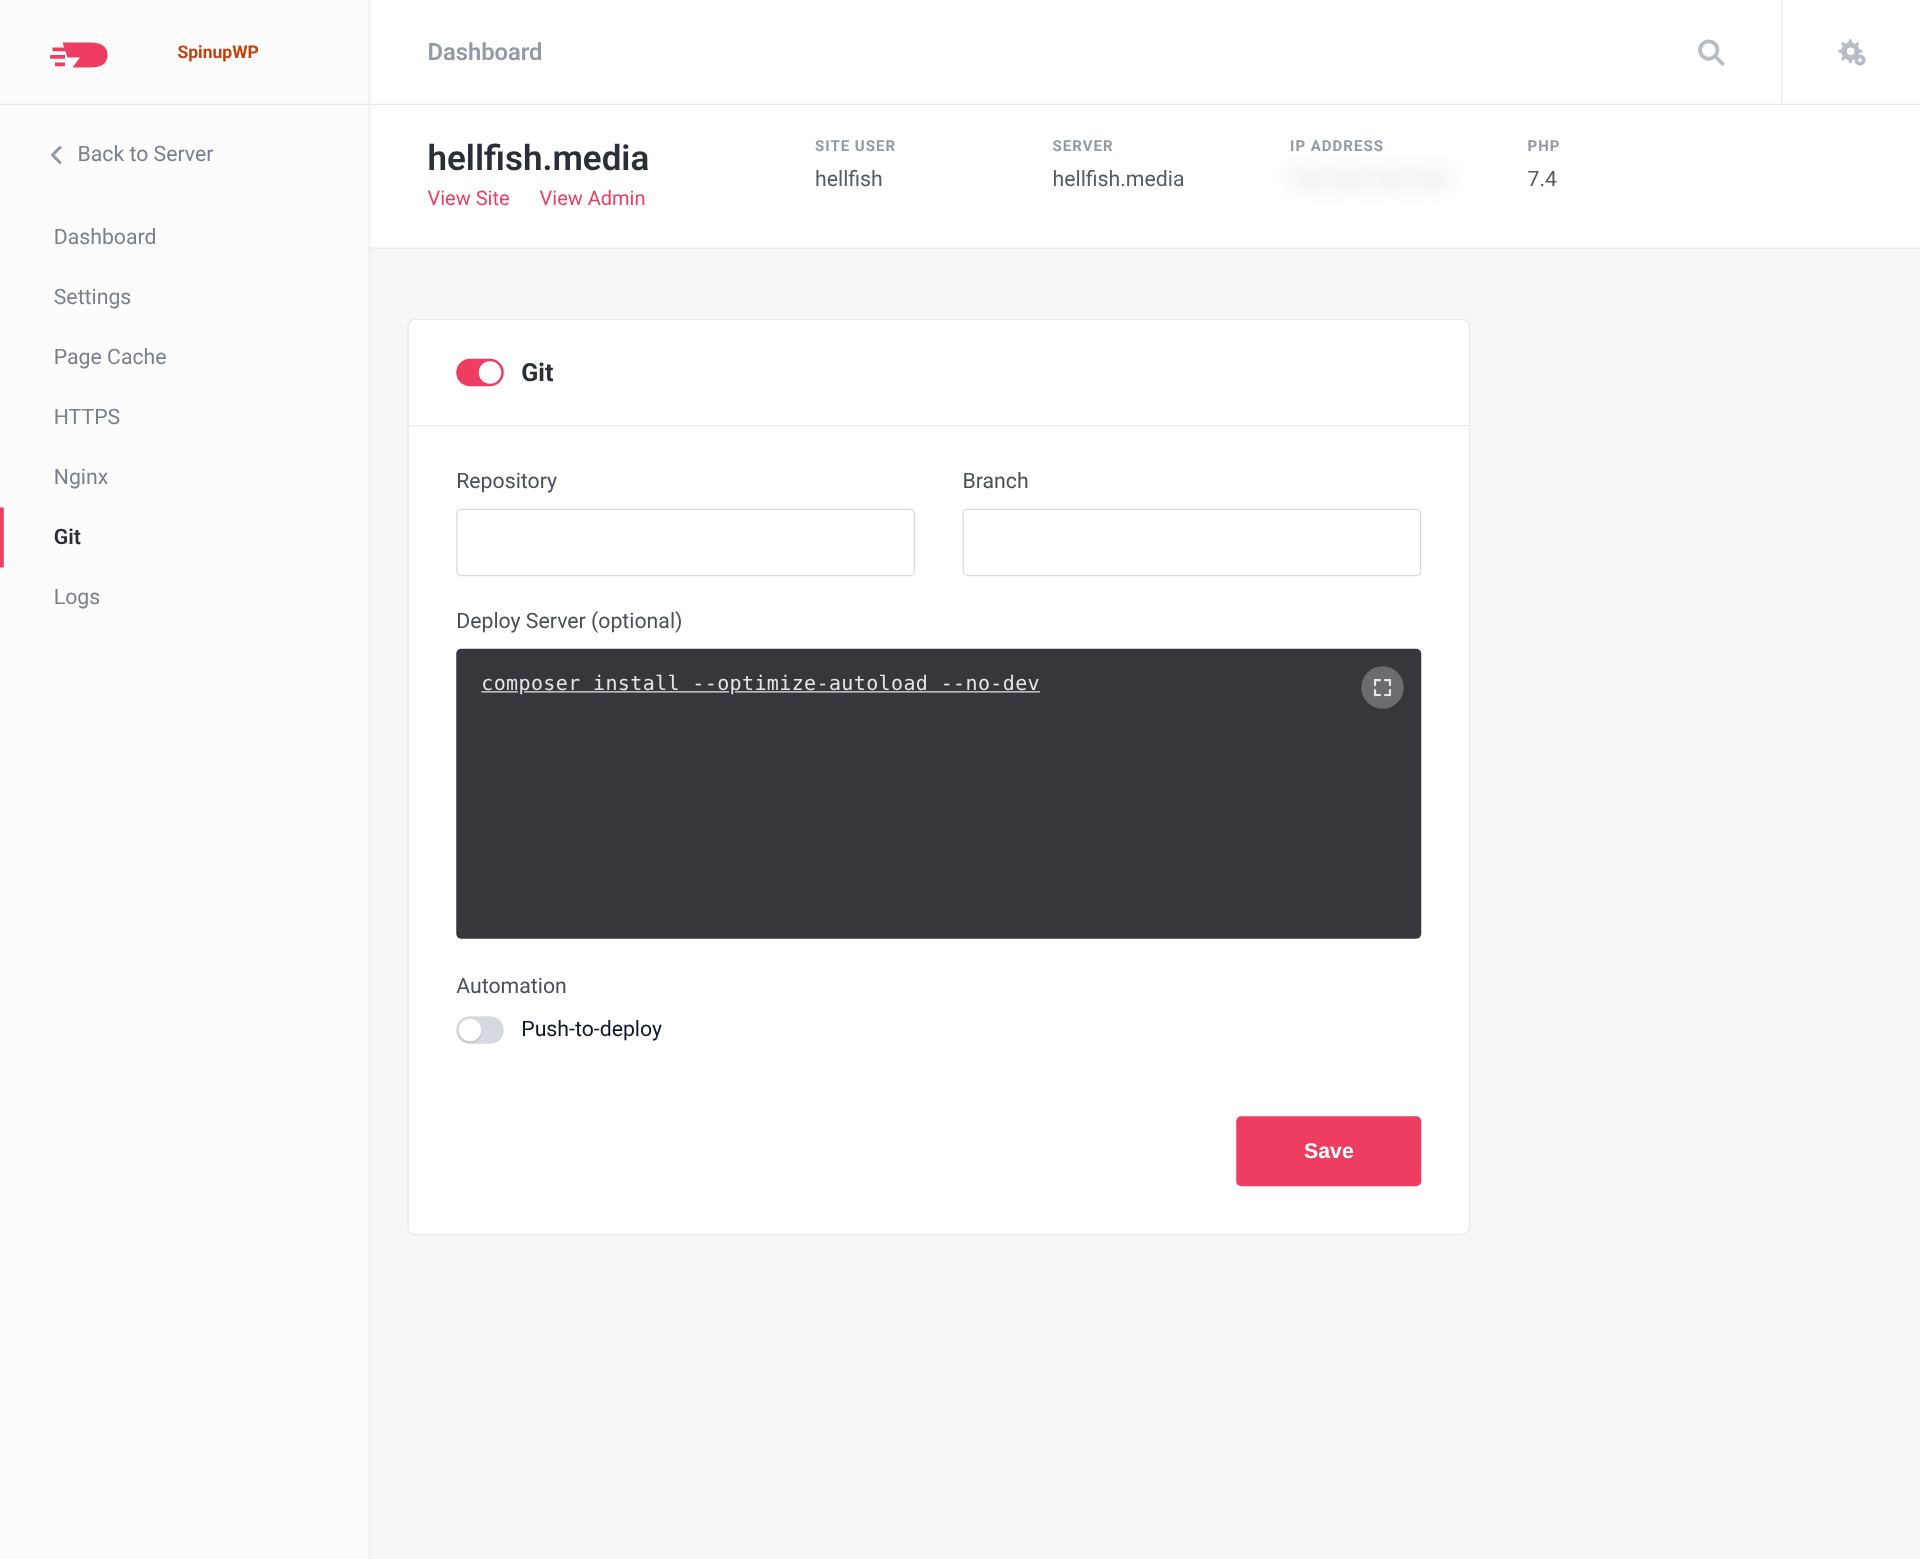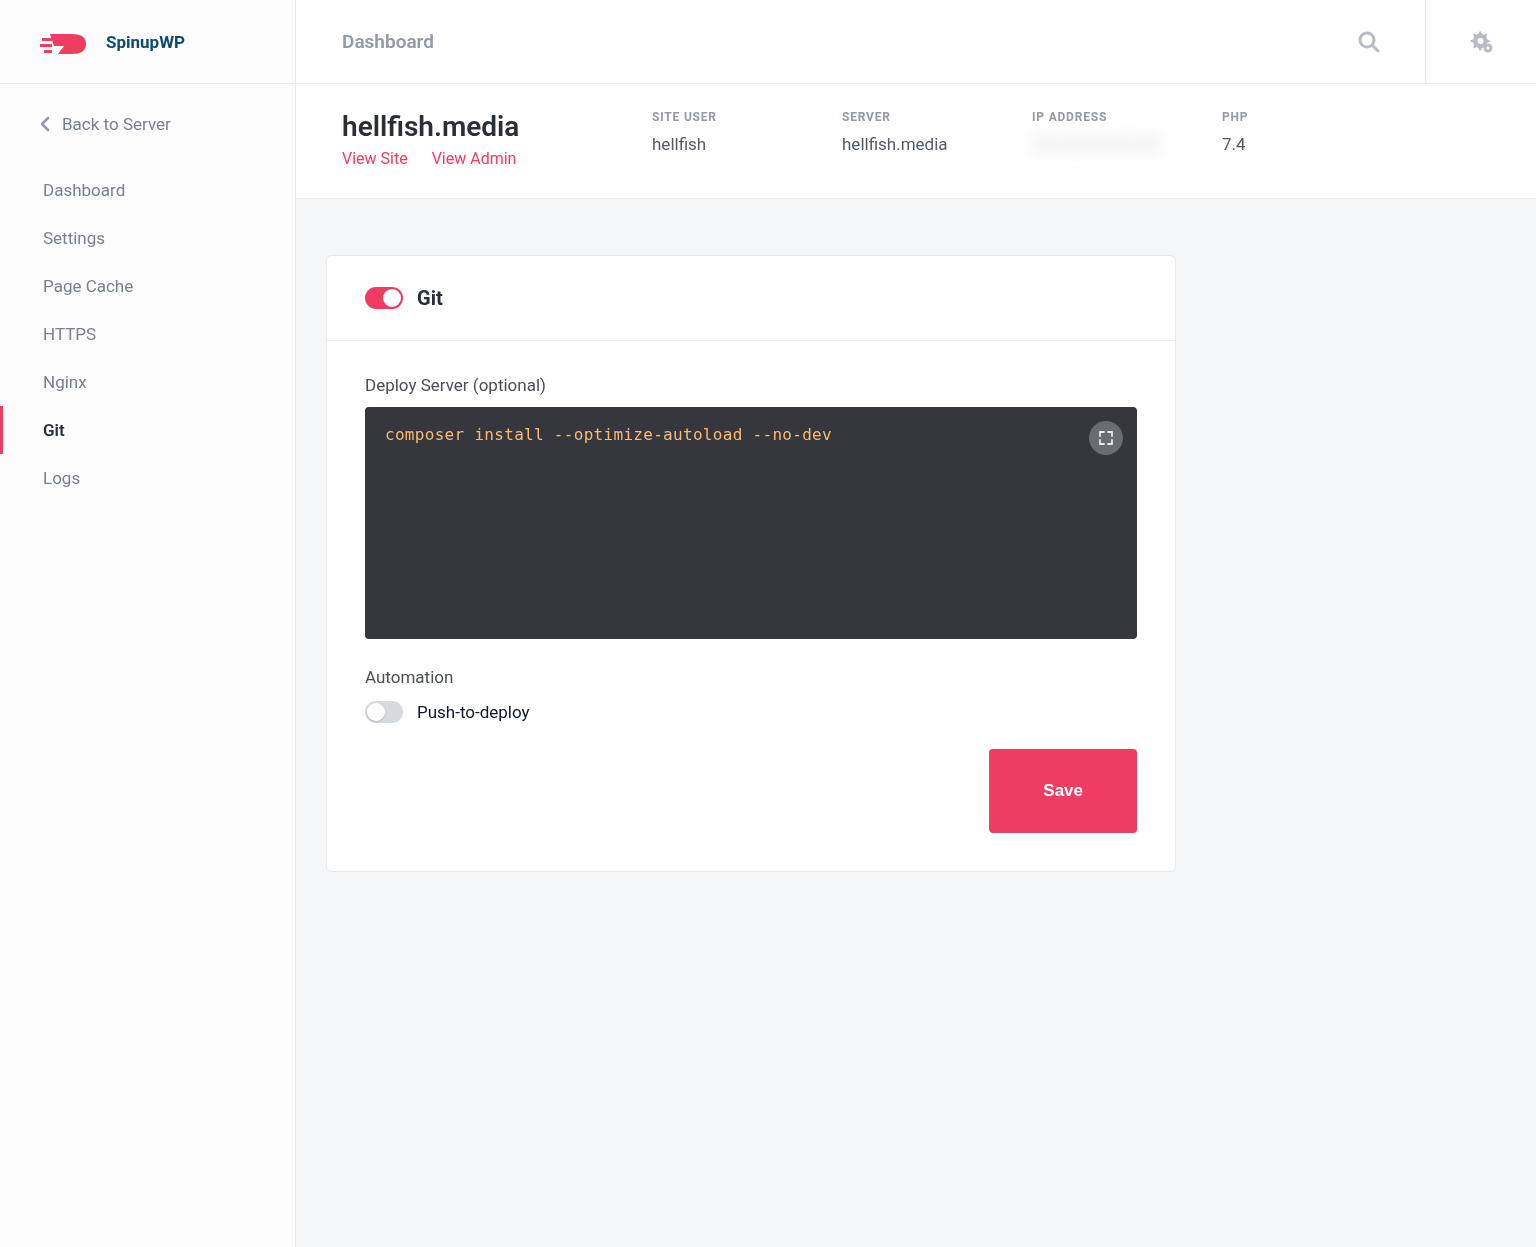--- a/index.html
+++ b/index.html
@@ -22,23 +22,24 @@
       display: flex;
       align-items: center;
       padding-left: 40px;
       border-bottom: 1px solid #e8e9ec;
     }
     .logo-mark {
       width: 54px; height: 32px;
       margin-right: 12px;
     }
     .logo-text {
-      font-size: 17px;
+      font-size: 14px;
       font-weight: 700;
-      color: #0c4a6e;
+      color: #c2410c;
+      margin-left: 36px;
     }
     .back-link {
       display: flex;
       align-items: center;
       padding: 30px 40px 20px 40px;
       color: #7a808d;
       font-size: 17px;
       cursor: pointer;
     }
     .back-link svg { margin-right: 12px; }
@@ -167,24 +168,25 @@
     .deploy-area {
       background: #35373c;
       border-radius: 4px;
       height: 232px;
       position: relative;
       padding: 18px 20px;
     }
     .deploy-text {
       font-family: "SF Mono", Menlo, Consolas, monospace;
       font-size: 16px;
-      color: #fdba74;
+      color: #e5e5e5;
       white-space: pre;
       overflow-wrap: normal;
       letter-spacing: 0.3px;
+      text-decoration: underline;
     }
     .expand-btn {
       position: absolute;
       top: 14px; right: 14px;
       width: 34px; height: 34px;
       border-radius: 50%;
       background: #6a6c71;
       color: #e6e7ea;
       display: flex; align-items: center; justify-content: center;
       cursor: pointer;
@@ -222,24 +224,25 @@
     .save-row {
       display: flex;
       justify-content: flex-end;
       margin-top: 26px;
     }
     .save-btn {
       background: #ef3d61;
       color: #fff;
       border: none;
       border-radius: 4px;
-      padding: 32px 54px;
+      padding: 18px 54px;
       font-size: 17px;
       font-weight: 600;
       cursor: pointer;
+      margin-top: 32px;
     }
   </style>
 </head>
 <body>
 
 <div class="layout">
 
   <aside class="sidebar">
     <div class="logo-area">
       <span class="logo-mark">
@@ -319,20 +322,30 @@
       </div>
     </div>
 
     <div class="content">
       <div class="card">
         <div class="card-header">
           <div class="toggle on"></div>
           <div class="card-title">Git</div>
         </div>
         <div class="card-body">
+          <div class="form-row">
+            <div class="form-group">
+              <label class="form-label">Repository</label>
+              <input type="text" class="text-input" value="" style="">
+            </div>
+            <div class="form-group">
+              <label class="form-label">Branch</label>
+              <input type="text" class="text-input" value="" style="">
+            </div>
+          </div>
 
           <div class="form-group" style="margin-bottom:0;">
             <label class="form-label">Deploy Server (optional)</label>
             <div class="deploy-area">
               <div class="deploy-text">composer install --optimize-autoload --no-dev</div>
               <div class="expand-btn">
                 <svg width="14" height="14" viewBox="0 0 14 14">
                   <path d="M1 5 L1 1 L5 1 M9 1 L13 1 L13 5 M13 9 L13 13 L9 13 M5 13 L1 13 L1 9" stroke="#e6e7ea" stroke-width="1.8" fill="none" stroke-linecap="round"></path>
                 </svg>
               </div>

